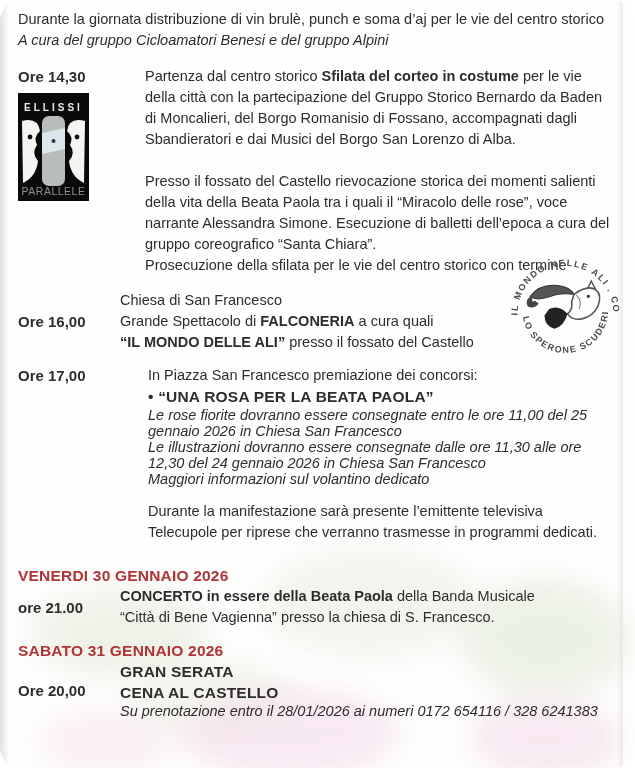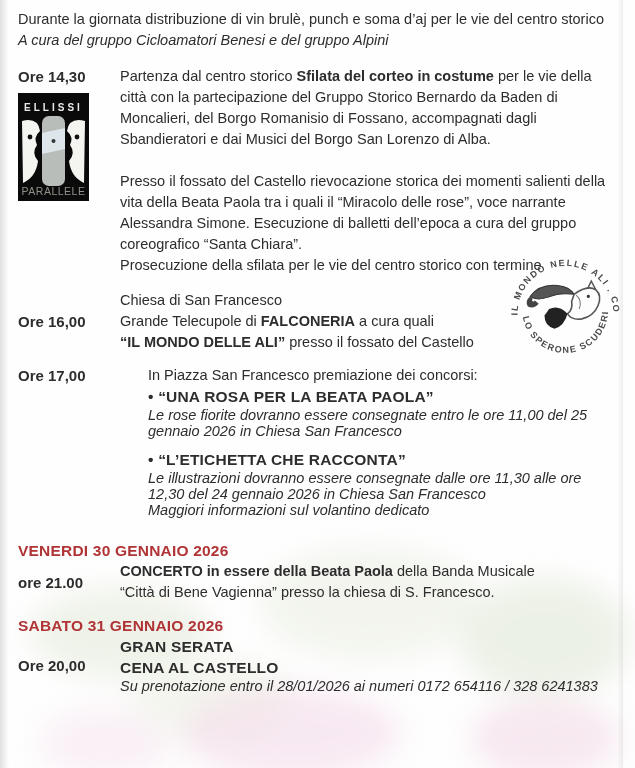--- a/index.html
+++ b/index.html
@@ -5,20 +5,21 @@
   * { margin:0; padding:0; box-sizing:border-box; }
   html,body { background:#ffffff; }
   .page {
     position:relative;
     width:635px; height:768px;
     margin:0 auto;
     background:#fefefe;
     overflow:hidden;
     font-family:"Liberation Sans","DejaVu Sans",sans-serif;
     color:#2d2d2d;
+    border-radius:21px;
   }
   
   .page::before{
     content:""; position:absolute; left:0; top:0; bottom:0; width:9px;
     background:linear-gradient(90deg, rgba(190,190,190,.45), rgba(190,190,190,0));
     z-index:3; pointer-events:none;
   }
   .page::after{
     content:""; position:absolute; right:12px; top:0; bottom:0; width:6px;
     background:linear-gradient(90deg, rgba(200,200,200,0), rgba(205,205,205,.35));
@@ -41,21 +42,21 @@
   .hline   { white-space:nowrap; }
   .italic  { font-style:italic; }
   .bold    { font-weight:bold; }
 
   .row { display:flex; align-items:flex-start; }
   .timecol { width:102px; flex:none; }
   .time { font-weight:bold; font-size:15px; }
   .body { flex:1; max-width:496px; }
   .gap-p { margin-top:21px; }
 
-  .r1430 { margin-top:15px; }
+  .r1430 { margin-top:15px;gap:25px; }
   .r1600 { margin-top:14px; }
   .r1700 { margin-top:12px;gap:28px; }
   .rfri, .rsat { margin-top:0;align-items:center; }
 
   .offset1 { margin-top:21px; } 
 
   .btitle { font-weight:bold; font-size:15.5px; letter-spacing:.2px; }
   .note { font-style:italic; line-height:16px; }
   .c2 { margin-top:10px; }
   .tvnote { margin-top:14px; }
@@ -118,36 +119,36 @@
         <p>Prosecuzione della sfilata per le vie del centro storico con termine</p>
       </div>
     </div>
 
     <div class="row r1600">
       <div class="timecol">
         <div class="time offset1">Ore 16,00</div>
       </div>
       <div class="body">
         <p>Chiesa di San Francesco</p>
-        <p><span>Grande Telecupole di </span><span class="bold">FALCONERIA</span><span> a cura quali</span></p>
+        <p><span>Grande Spettacolo di </span><span class="bold">FALCONERIA</span><span> a cura quali</span></p>
         <p><span class="bold">“IL MONDO DELLE ALI”</span><span> presso il fossato del Castello</span></p>
       </div>
     </div>
 
     <div class="row r1700">
       <div class="timecol">
         <div class="time">Ore 17,00</div>
       </div>
       <div class="body">
         <p>In Piazza San Francesco premiazione dei concorsi:</p>
         <p class="btitle">• “UNA ROSA PER LA BEATA PAOLA”</p>
         <p class="note">Le rose fiorite dovranno essere consegnate entro le ore 11,00 del 25 gennaio 2026 in Chiesa San Francesco</p>
-        <p class="btitle c2">• “L’ETICHETTA CHE RACCONTA”</p>
         <p class="note">Le illustrazioni dovranno essere consegnate dalle ore 11,30 alle ore 12,30 del 24 gennaio 2026 in Chiesa San Francesco</p>
         <p class="note">Maggiori informazioni sul volantino dedicato</p>
+        <p class="tvnote">Durante la manifestazione sarà presente l’emittente televisiva Telecupole per riprese che verranno trasmesse in programmi dedicati.</p>
       </div>
     </div>
 
     <h2 class="red-heading">VENERDI 30 GENNAIO 2026</h2>
     <div class="row rfri">
       <div class="timecol">
         <div class="time">ore 21.00</div>
       </div>
       <div class="body">
         <p><span class="bold">CONCERTO in essere della Beata Paola</span><span> della Banda Musicale</span></p>

